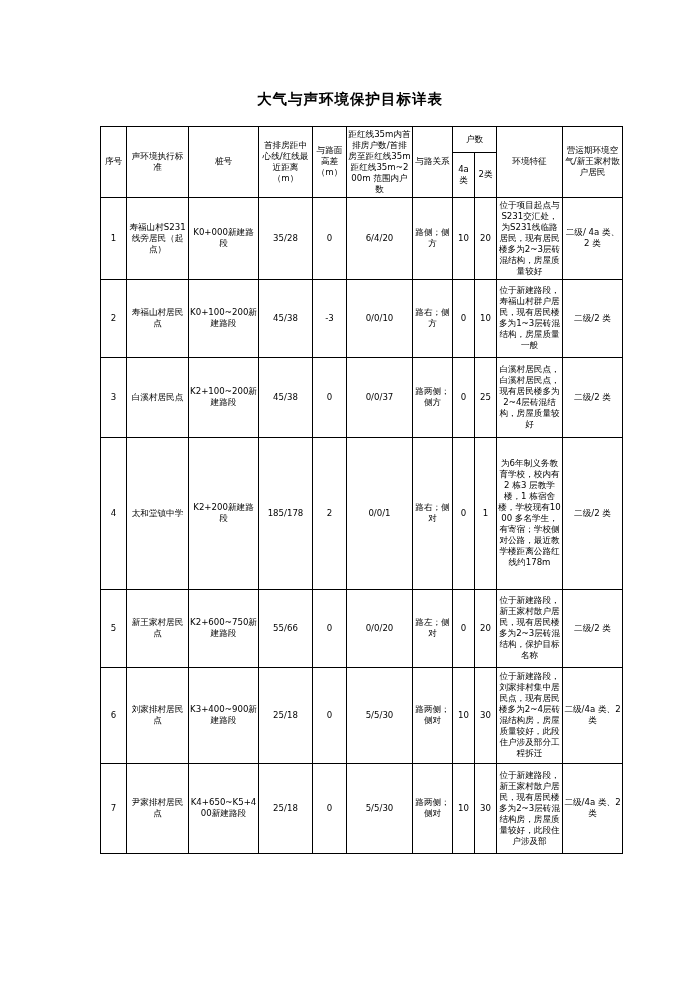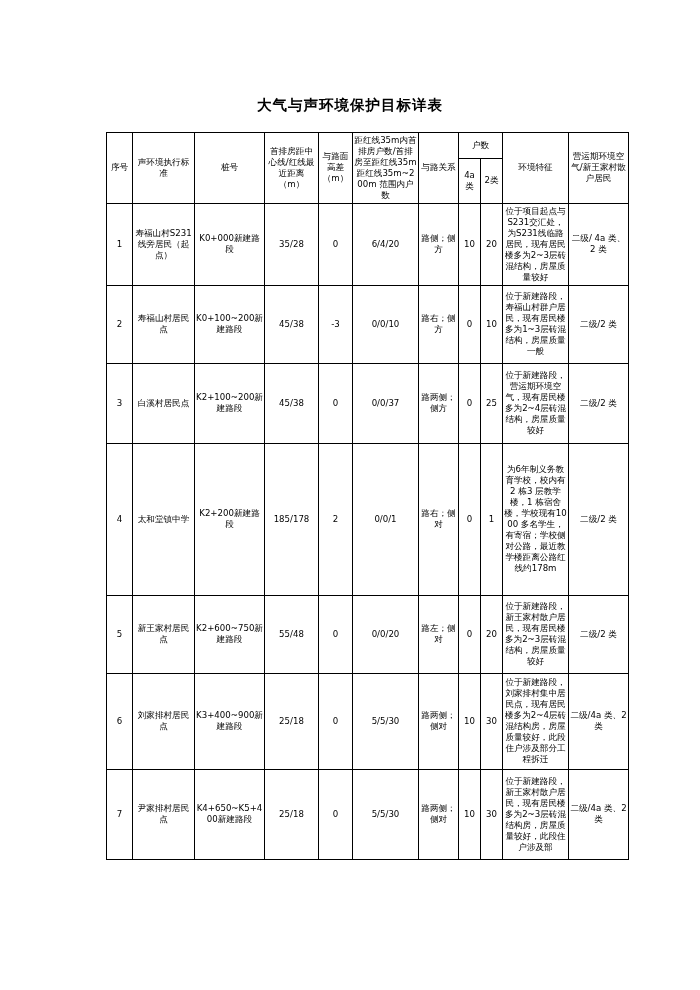--- a/index.html
+++ b/index.html
@@ -12,21 +12,21 @@
     height: 990px;
     font-family: "DejaVu Sans", "Liberation Sans", sans-serif;
     color: #000;
     overflow: hidden;
   }
   .page {
     width: 700px;
     height: 990px;
     position: relative;
     box-sizing: border-box;
-    padding: 10px;
+    padding: 4px;
     background: #fff;
   }
   .doc-title {
     text-align: center;
     font-size: 14.5px;
     font-weight: bold;
     letter-spacing: 1px;
     margin: 0;
     padding-top: 88px;
     line-height: 1;
@@ -149,21 +149,21 @@
         <tr style="height:80px">
           <td>3</td>
           <td>白溪村居民点</td>
           <td>K2+100~200新建路段</td>
           <td>45/38</td>
           <td>0</td>
           <td>0/0/37</td>
           <td>路两侧；侧方</td>
           <td>0</td>
           <td>25</td>
-          <td class="feat">位于新建路段，营运期环境空气，现有居民楼多为2~4层砖混结构，房屋质量较好</td>
+          <td class="feat">白溪村居民点，白溪村居民点，现有居民楼多为2~4层砖混结构，房屋质量较好</td>
           <td>二级/2 类</td>
         </tr>
 
         <tr style="height:152px">
           <td>4</td>
           <td>太和堂镇中学</td>
           <td>K2+200新建路段</td>
           <td>185/178</td>
           <td>2</td>
           <td>0/0/1</td>
@@ -171,27 +171,27 @@
           <td>0</td>
           <td>1</td>
           <td class="feat">为6年制义务教育学校，校内有2 栋3 层教学楼，1 栋宿舍楼，学校现有1000 多名学生，有寄宿；学校侧对公路，最近教学楼距离公路红线约178m</td>
           <td>二级/2 类</td>
         </tr>
 
         <tr style="height:78px">
           <td>5</td>
           <td>新王家村居民点</td>
           <td>K2+600~750新建路段</td>
-          <td>55/48</td>
+          <td>55/66</td>
           <td>0</td>
           <td>0/0/20</td>
           <td>路左；侧对</td>
           <td>0</td>
           <td>20</td>
-          <td class="feat">位于新建路段，新王家村散户居民，现有居民楼多为2~3层砖混结构，房屋质量较好</td>
+          <td class="feat">位于新建路段，新王家村散户居民，现有居民楼多为2~3层砖混结构，保护目标名称</td>
           <td>二级/2 类</td>
         </tr>
 
         <tr style="height:96px">
           <td>6</td>
           <td>刘家排村居民点</td>
           <td>K3+400~900新建路段</td>
           <td>25/18</td>
           <td>0</td>
           <td>5/5/30</td>

